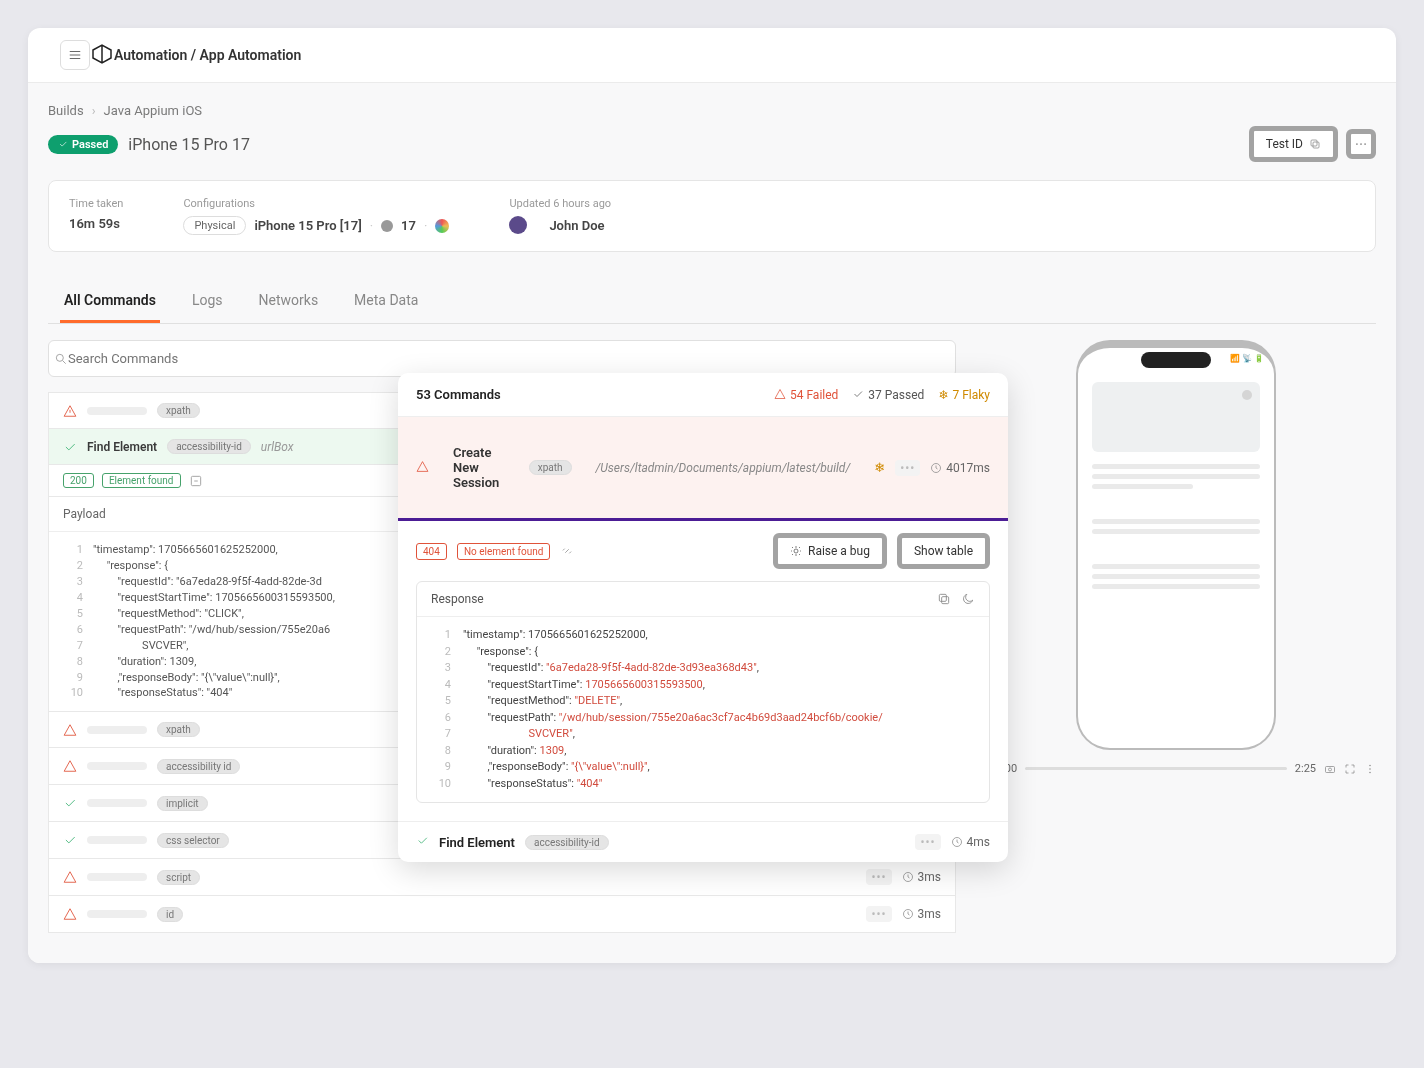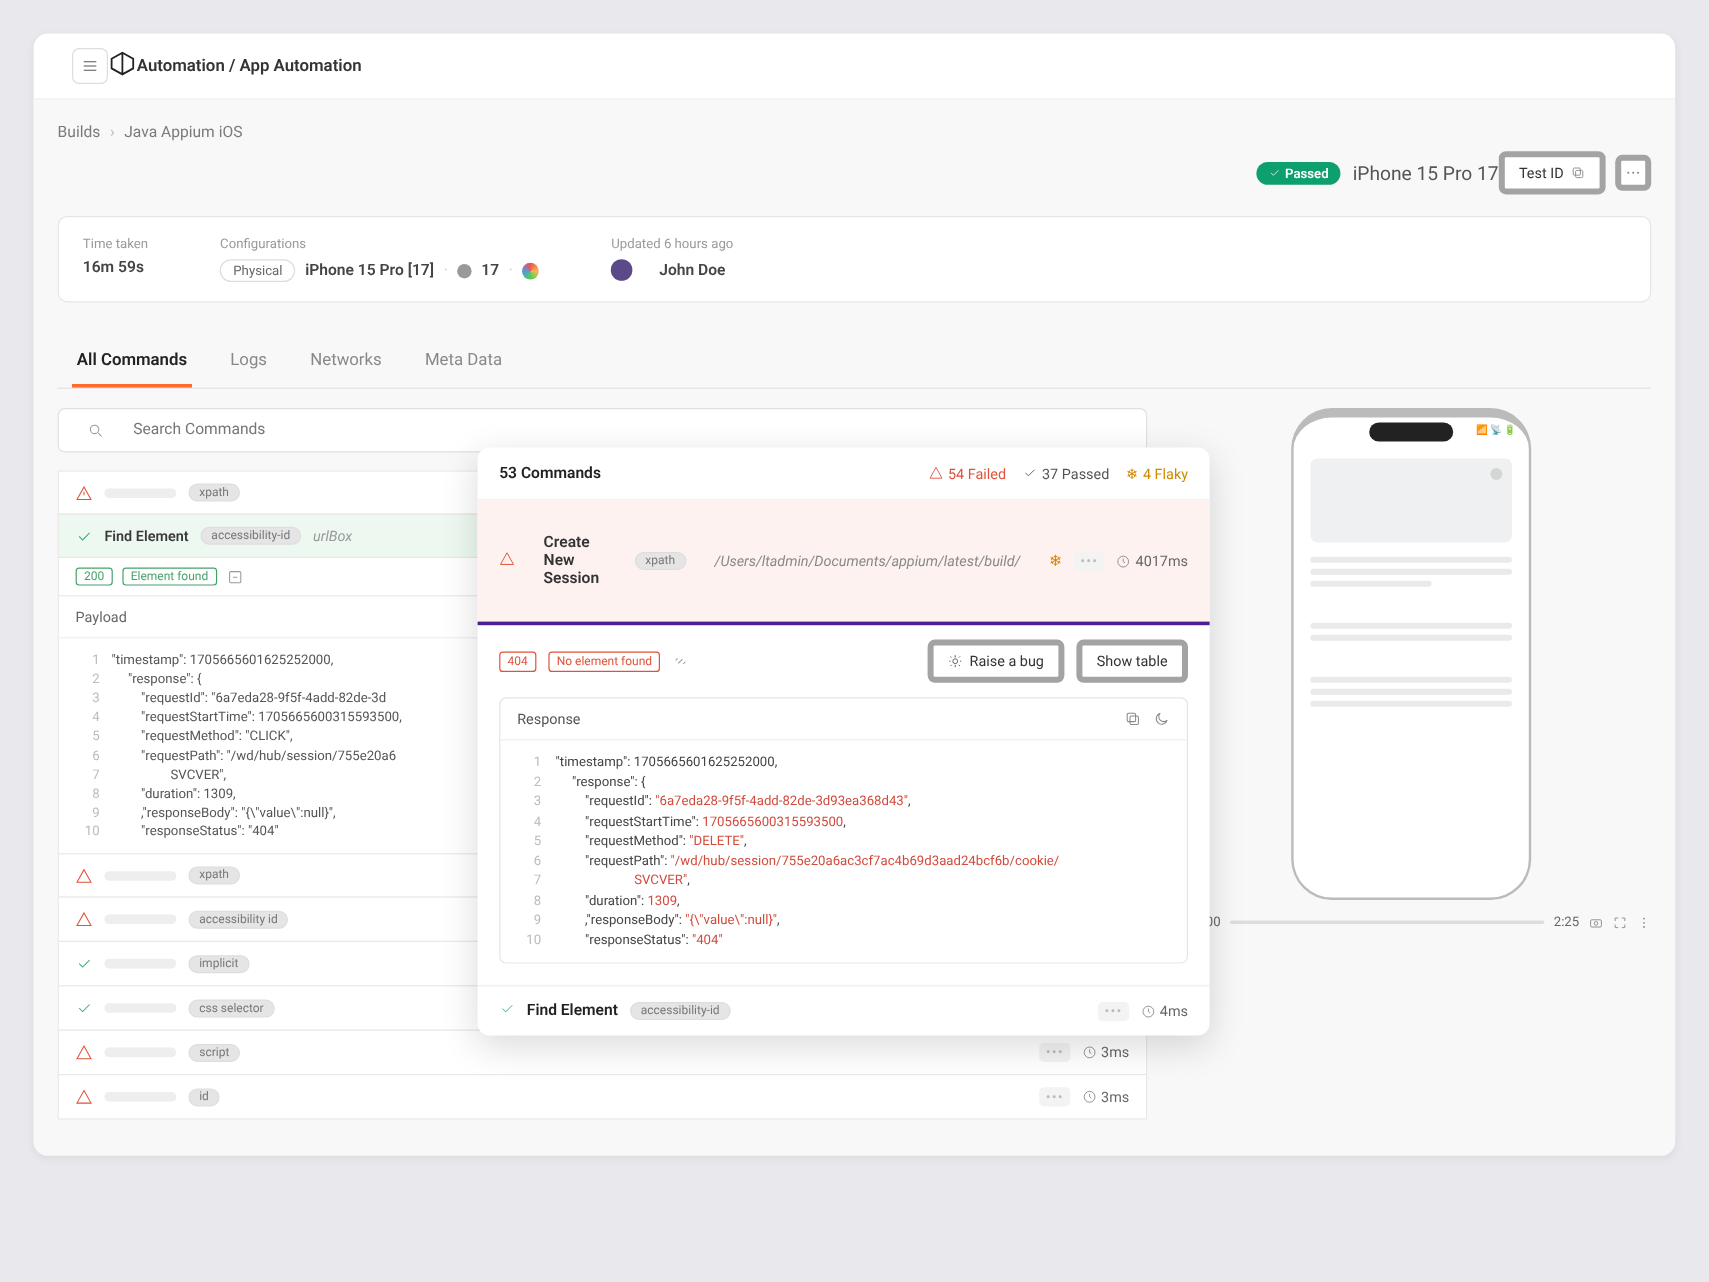--- a/index.html
+++ b/index.html
@@ -6,21 +6,21 @@
 body{background:#e8e8ed;padding:28px;font-size:13px;color:#222}
 .app{background:#fff;border-radius:12px;overflow:hidden;box-shadow:0 2px 8px rgba(0,0,0,.06)}
 .topbar{display:flex;align-items:center;padding:12px 32px;border-bottom:1px solid #ebebeb}
 .hamburger{width:30px;height:30px;border:1px solid #ddd;border-radius:6px;display:flex;align-items:center;justify-content:center;cursor:pointer}
 .hamburger svg{width:14px;height:14px;stroke:#555}
 .logo svg{width:24px;height:24px}
 .crumb-hdr{font-size:14px;color:#333;font-weight:600}
 .content{padding:20px 20px 30px;background:#f8f8f9;position:relative}
 .bc{display:flex;align-items:center;gap:8px;color:#7a7a7a;font-size:13px;margin-bottom:8px}
 .bc .chev{color:#bbb}
-.titlebar{display:flex;align-items:center;justify-content:flex-end}
+.titlebar{display:flex;align-items:center;justify-content:space-between}
 .titleL{display:flex;align-items:center;gap:10px}
 .pill-passed{background:#0e9f6e;color:#fff;font-size:11px;padding:3px 10px;border-radius:12px;display:flex;align-items:center;gap:4px;font-weight:600}
 .page-title{font-size:16px;font-weight:400;color:#555}
 .titleR{display:flex;align-items:center;gap:8px}
 .btn{background:#fff;border:5px solid #a3a3a3;border-radius:6px;padding:6px 12px;font-size:12px;cursor:pointer;display:flex;align-items:center;gap:6px;color:#333}
 .btn-icon{width:30px;height:30px;justify-content:center;padding:0}
 .metacard{background:#fff;border:1px solid #e5e5e5;border-radius:8px;margin-top:18px;padding:16px 20px;display:flex;gap:60px}
 .metacol .label{font-size:11px;color:#9a9a9a;margin-bottom:6px}
 .metacol .val{font-size:13px;font-weight:600;color:#444}
 .cfgrow{display:flex;align-items:center;gap:8px}
@@ -28,21 +28,21 @@
 .devicename{font-size:13px;font-weight:600;color:#444}
 .dot{color:#ccc}
 .userchip{display:flex;align-items:center;gap:22px;font-size:13px;font-weight:600;color:#444}
 .avatar{width:18px;height:18px;border-radius:50%;background:#5b4a8a;display:inline-block}
 .tabs{display:flex;gap:28px;margin-top:28px;border-bottom:1px solid #e0e0e0;padding:0 12px}
 .tab{padding:12px 4px;font-size:14px;color:#888;cursor:pointer;border-bottom:2px solid transparent}
 .tab.active{color:#222;font-weight:600;border-bottom:3px solid #ff6b2c}
 .maingrid{display:flex;gap:20px;margin-top:16px;align-items:flex-start}
 .leftcol{flex:1;min-width:500px}
 .rightcol{width:400px}
-.search{background:#fff;border:1px solid #e0e0e0;border-radius:6px;padding:10px 24px;display:flex;align-items:center;gap:24px;margin-bottom:16px}
+.search{background:#fff;border:1px solid #e0e0e0;border-radius:6px;padding:10px 5px;display:flex;align-items:center;gap:0;margin-bottom:16px}
 .search input{border:none;outline:none;flex:1;font-size:13px}
 .search svg{width:14px;height:14px;stroke:#999}
 .cmdlist{display:flex;flex-direction:column}
 .cmdrow{border:1px solid #e8e8e8;background:#fff;padding:10px 14px;display:flex;align-items:center;gap:10px;margin-top:-1px;position:relative}
 .cmdrow .ricon{width:14px;height:14px}
 .ricon.warn svg{stroke:#e0533a;fill:none}
 .ricon.ok svg{stroke:#3bb273;fill:none}
 .skel{height:8px;background:#eee;border-radius:4px;flex:0 0 60px}
 .chip{border:1px solid #ddd;border-radius:10px;font-size:10px;padding:1px 8px;color:#777;background:#e5e5e5}
 .cmdrow .right{margin-left:auto;display:flex;align-items:center;gap:10px}
@@ -375,21 +375,21 @@
                 <path d="M12 3l10 18H2L12 3z"></path>
               </svg>
               <span>54 Failed</span>
             </span>
           <span class="stat pass">
               <svg width="12" height="12" viewBox="0 0 24 24" fill="none" stroke="#555">
                 <path d="M5 12l5 5L20 7"></path>
               </svg>
               <span>37 Passed</span>
             </span>
-          <span class="stat flaky">❄ <span>4 Flaky</span></span>
+          <span class="stat flaky">❄ <span>7 Flaky</span></span>
         </div>
       </div>
       <div class="poprow">
         <span class="ricon warn"><svg width="13" height="13" viewBox="0 0 24 24" fill="none" stroke="#e0533a">
               <path d="M12 3l10 18H2L12 3z"></path>
             </svg></span>
         <span class="name">Create New Session</span>
         <span class="chip">xpath</span>
         <span class="path">/Users/ltadmin/Documents/appium/latest/build/</span>
         <span class="picons">

